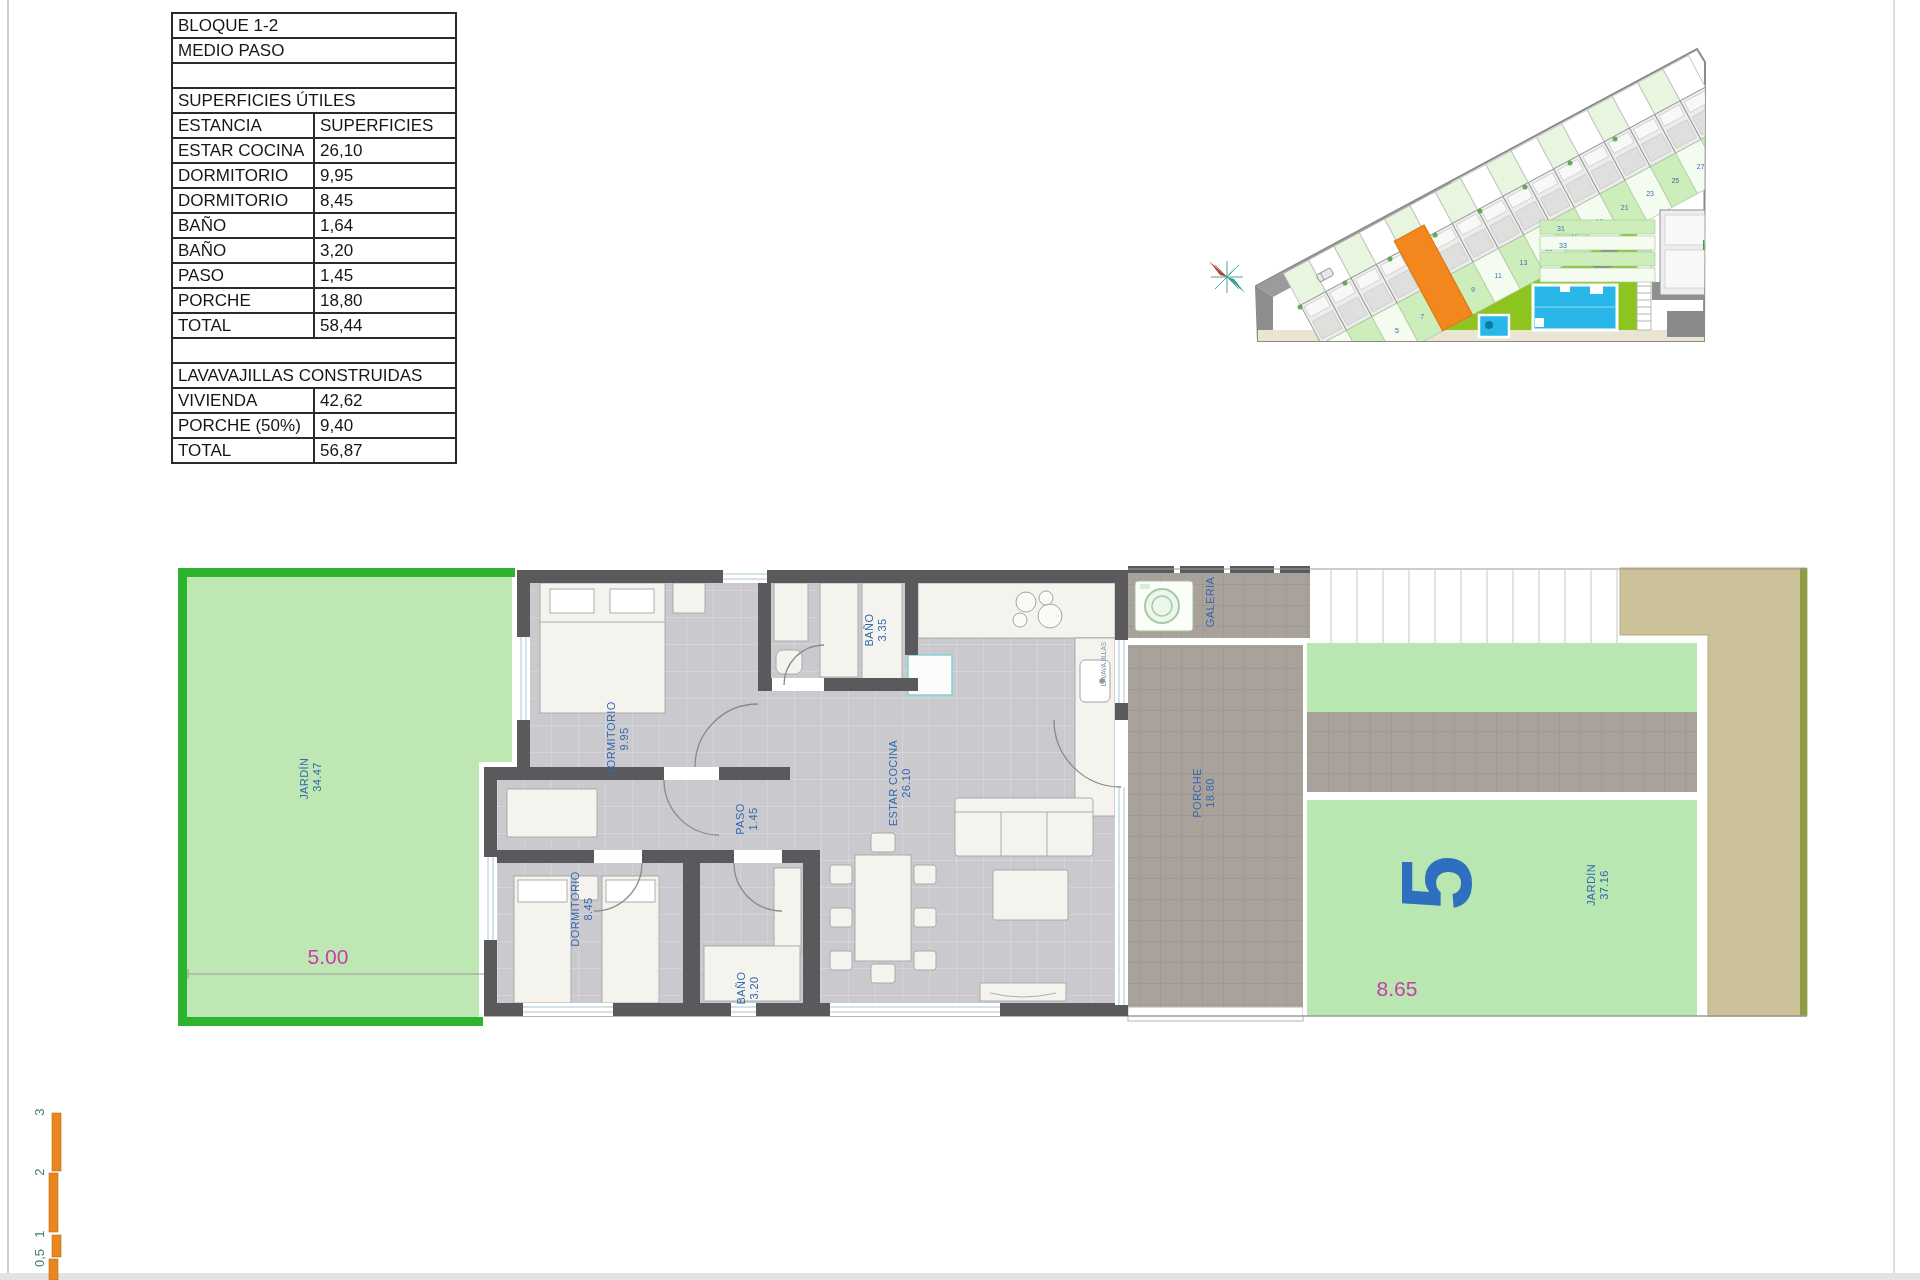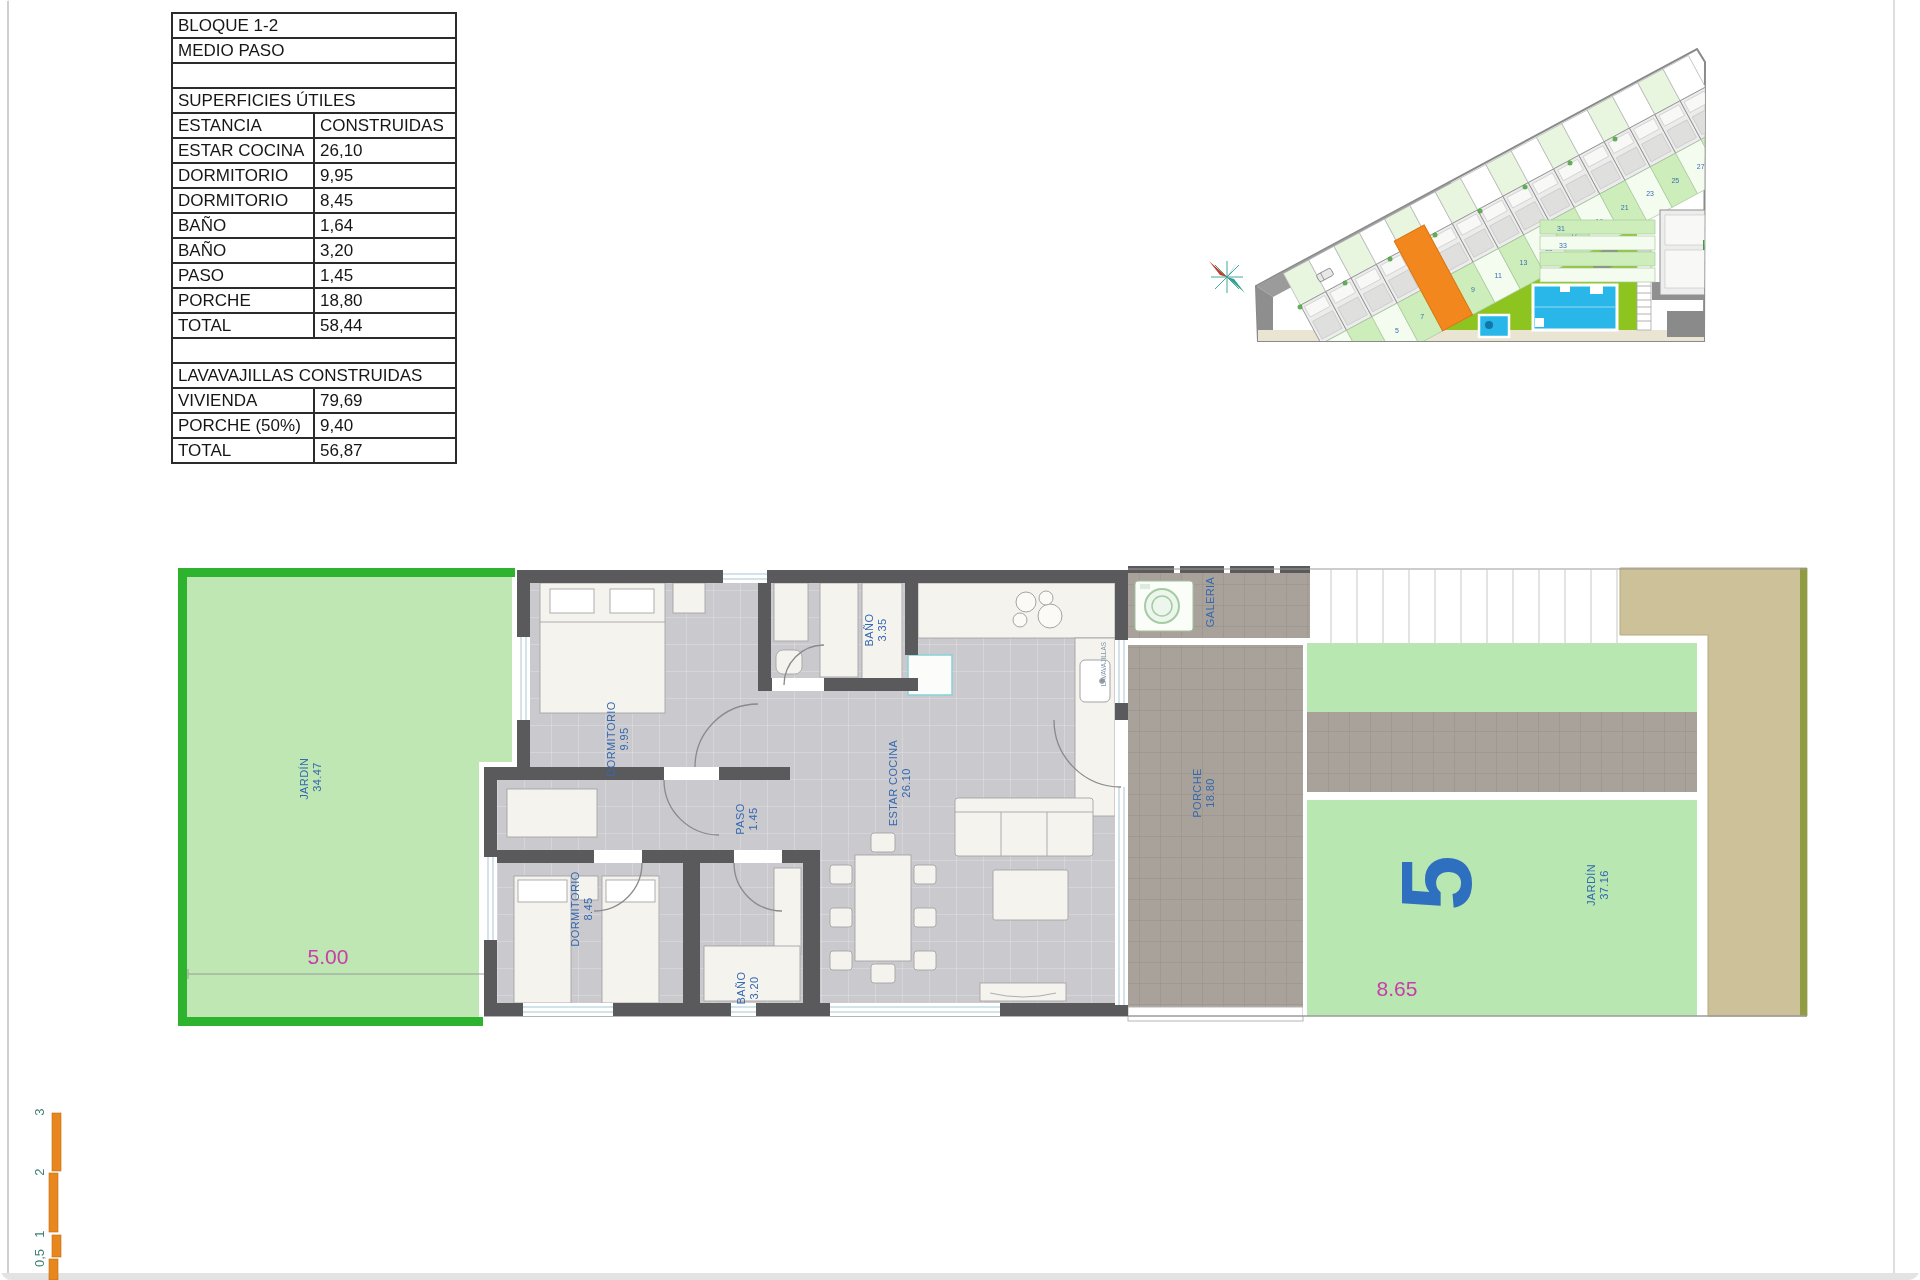--- a/index.html
+++ b/index.html
@@ -1,17 +1,17 @@
 <!DOCTYPE html>
 <html><head>
 <meta charset="utf-8">
 <style>
   html,body{margin:0;padding:0;background:#ffffff;}
   .page{position:relative;width:1920px;height:1280px;background:#ffffff;overflow:hidden;
-        font-family:"Liberation Sans", sans-serif;border-radius:12px;}
+        font-family:"Liberation Sans", sans-serif;}
   .edge-left{position:absolute;left:7px;top:0;width:2px;height:1280px;background:#cfcfcf;}
   .edge-right{position:absolute;left:1893px;top:0;width:2px;height:1280px;background:#dedede;}
   .edge-bottom{position:absolute;left:0;top:1273px;width:1920px;height:7px;background:#e3e3e3;}
   table.summary{position:absolute;left:171px;top:12px;width:286px;border-collapse:collapse;
         font-size:17px;color:#161616;table-layout:fixed;}
   table.summary td{border:2px solid #2b2b2b;height:23px;padding:0 5px;white-space:nowrap;overflow:hidden;}
   table.summary td.num{text-align:left;}
   td.c1{width:145px;} td.c2{width:141px;}
   svg text{font-family:"Liberation Sans", sans-serif;}
   .roomlabel{fill:#3468af;font-size:11px;letter-spacing:.4px;}
@@ -36,21 +36,21 @@
           <td colspan="2">MEDIO PASO</td>
         </tr>
     <tr>
           <td colspan="2"></td>
         </tr>
     <tr>
           <td colspan="2">SUPERFICIES ÚTILES</td>
         </tr>
     <tr>
       <td class="c1">ESTANCIA</td>
-      <td class="c2">CONSTRUIDAS</td>
+      <td class="c2">SUPERFICIES</td>
     </tr>
     <tr>
           <td>ESTAR COCINA</td>
           <td class="num">26,10</td>
         </tr>
     <tr>
           <td>DORMITORIO</td>
           <td class="num">9,95</td>
         </tr>
     <tr>
@@ -78,21 +78,21 @@
           <td class="num">58,44</td>
         </tr>
     <tr>
           <td colspan="2"></td>
         </tr>
     <tr>
           <td colspan="2">LAVAVAJILLAS CONSTRUIDAS</td>
         </tr>
     <tr>
           <td>VIVIENDA</td>
-          <td class="num">79,69</td>
+          <td class="num">42,62</td>
         </tr>
     <tr>
           <td>PORCHE (50%)</td>
           <td class="num">9,40</td>
         </tr>
     <tr>
           <td>TOTAL</td>
           <td class="num">56,87</td>
         </tr>
   </tbody>

